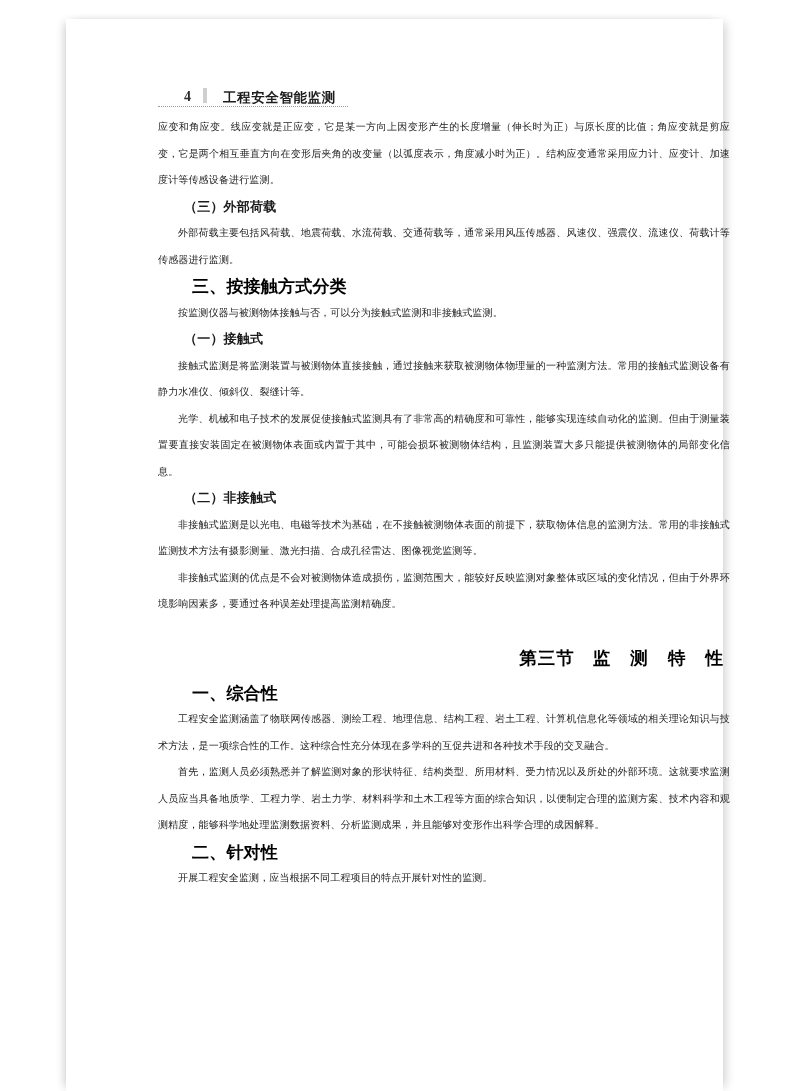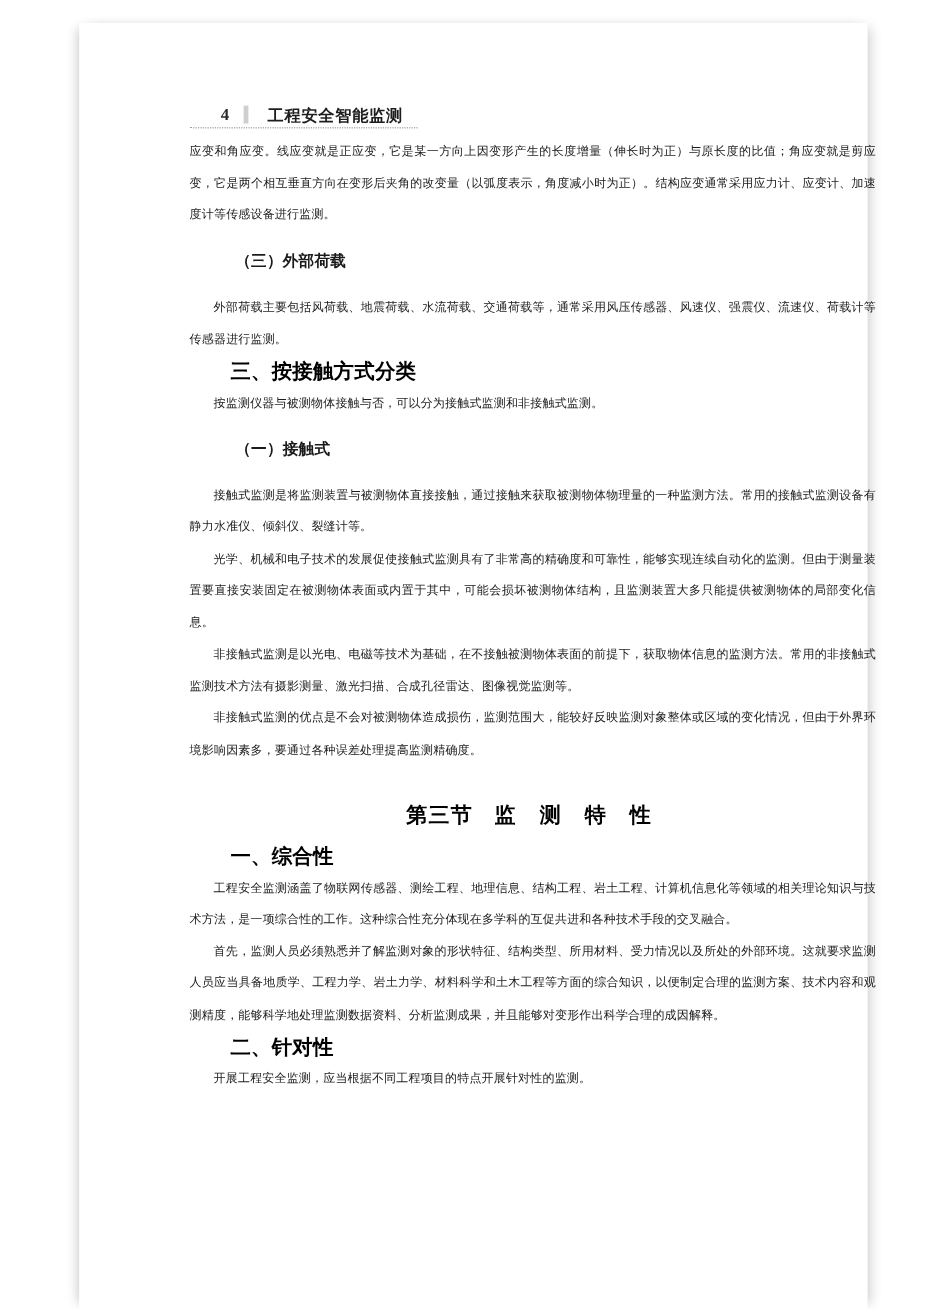--- a/index.html
+++ b/index.html
@@ -106,21 +106,21 @@
     color: #1b1b1b;
     text-align: justify;
     text-justify: inter-ideograph;
     text-indent: 2em;
     letter-spacing: 0.15px;
   }
   p.para.noindent { text-indent: 0; }
 
   
   p.sublabel {
-    margin: 12px;
+    margin: 0;
     font-family: "DejaVu Serif", "Liberation Serif", serif;
     font-size: 13px;
     line-height: 26.5px;
     color: #1b1b1b;
     text-indent: 2em;
     font-weight: 700;
     letter-spacing: 0.2px;
   }
 
   
@@ -133,21 +133,21 @@
     text-indent: 2em;
     font-weight: 700;
     letter-spacing: 0.2px;
   }
 
   
   .section-title {
     margin: 0;
     padding-top: 28px;
     padding-bottom: 10px;
-    text-align: center;
+    text-align: right;
     font-family: "DejaVu Sans", "Liberation Sans", sans-serif;
     font-size: 17.5px;
     font-weight: 700;
     color: #000000;
   }
   .section-title .st-num { letter-spacing: 1px; }
   .section-title .st-gap { display: inline-block; width: 18px; }
   .section-title .st-name { letter-spacing: 7px; }
 </style>
 </head>
@@ -170,20 +170,21 @@
 
       <div class="body" id="block1">
           <p class="para noindent">应变和角应变。线应变就是正应变，它是某一方向上因变形产生的长度增量（伸长时为正）与原长度的比值；角应变就是剪应变，它是两个相互垂直方向在变形后夹角的改变量（以弧度表示，角度减小时为正）。结构应变通常采用应力计、应变计、加速度计等传感设备进行监测。</p>
           <p class="sublabel">（三）外部荷载</p>
           <p class="para">外部荷载主要包括风荷载、地震荷载、水流荷载、交通荷载等，通常采用风压传感器、风速仪、强震仪、流速仪、荷载计等传感器进行监测。</p>
           <p class="heading3">三、按接触方式分类</p>
           <p class="para">按监测仪器与被测物体接触与否，可以分为接触式监测和非接触式监测。</p>
           <p class="sublabel">（一）接触式</p>
           <p class="para">接触式监测是将监测装置与被测物体直接接触，通过接触来获取被测物体物理量的一种监测方法。常用的接触式监测设备有静力水准仪、倾斜仪、裂缝计等。</p>
           <p class="para">光学、机械和电子技术的发展促使接触式监测具有了非常高的精确度和可靠性，能够实现连续自动化的监测。但由于测量装置要直接安装固定在被测物体表面或内置于其中，可能会损坏被测物体结构，且监测装置大多只能提供被测物体的局部变化信息。</p>
+          <p class="sublabel">（二）非接触式</p>
           <p class="para">非接触式监测是以光电、电磁等技术为基础，在不接触被测物体表面的前提下，获取物体信息的监测方法。常用的非接触式监测技术方法有摄影测量、激光扫描、合成孔径雷达、图像视觉监测等。</p>
           <p class="para">非接触式监测的优点是不会对被测物体造成损伤，监测范围大，能较好反映监测对象整体或区域的变化情况，但由于外界环境影响因素多，要通过各种误差处理提高监测精确度。</p>
           <div class="section-title"><span class="st-num">第三节</span><span class="st-gap"></span><span class="st-name">监 测 特 性</span></div>
           <p class="heading3">一、综合性</p>
           <p class="para">工程安全监测涵盖了物联网传感器、测绘工程、地理信息、结构工程、岩土工程、计算机信息化等领域的相关理论知识与技术方法，是一项综合性的工作。这种综合性充分体现在多学科的互促共进和各种技术手段的交叉融合。</p>
           <p class="para">首先，监测人员必须熟悉并了解监测对象的形状特征、结构类型、所用材料、受力情况以及所处的外部环境。这就要求监测人员应当具备地质学、工程力学、岩土力学、材料科学和土木工程等方面的综合知识，以便制定合理的监测方案、技术内容和观测精度，能够科学地处理监测数据资料、分析监测成果，并且能够对变形作出科学合理的成因解释。</p>
           <p class="heading3">二、针对性</p>
           <p class="para">开展工程安全监测，应当根据不同工程项目的特点开展针对性的监测。</p>
         </div>
 

